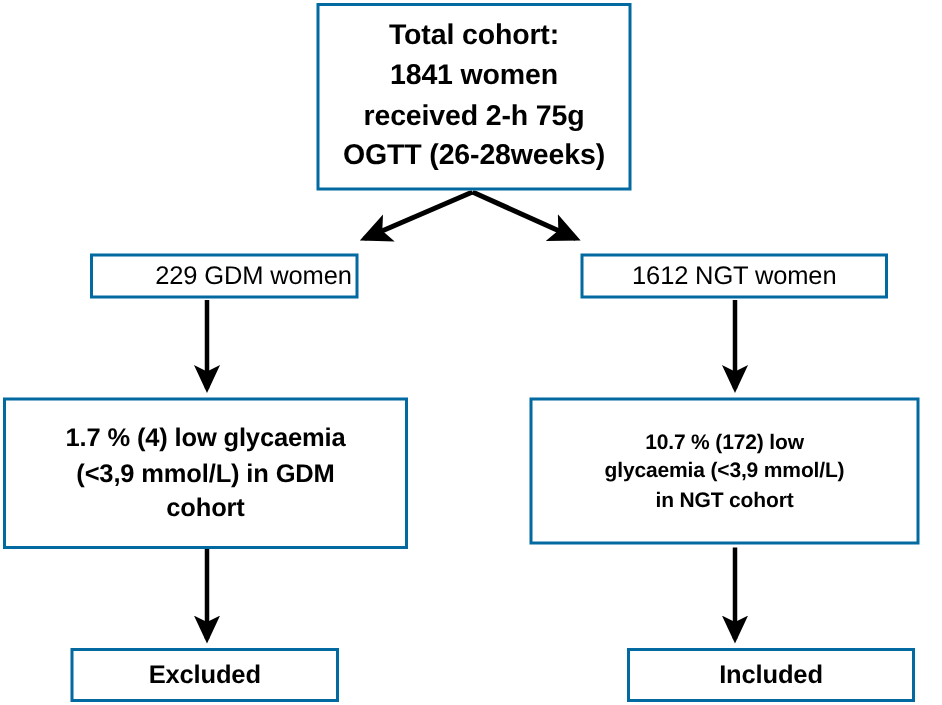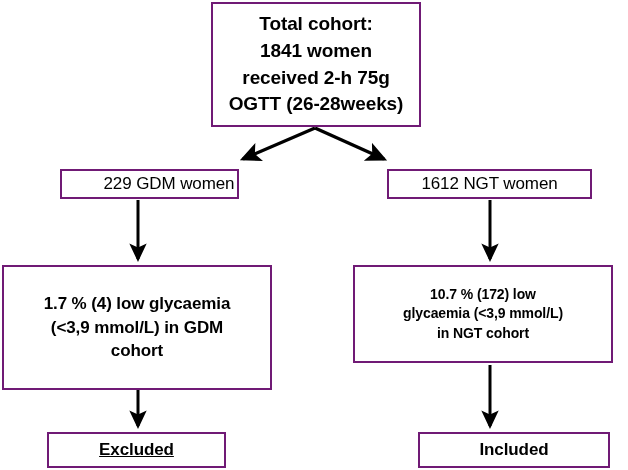--- a/index.html
+++ b/index.html
@@ -12,21 +12,21 @@
     width: 628px;
     height: 470px;
     background: #ffffff;
     overflow: hidden;
     font-family: "Liberation Sans", sans-serif;
     color: #000000;
   }
   .node {
     position: absolute;
     box-sizing: border-box;
-    border: 2px solid #701a75;
+    border: 2px solid #0369a1;
     background: #ffffff;
     display: flex;
     align-items: center;
     justify-content: center;
     text-align: center;
   }
   .node .txt {
     display: block;
     width: 100%;
     white-space: pre-line;
@@ -43,31 +43,31 @@
     left: 60px; top: 169px; width: 179px; height: 30px;
   }
   #node-gdm .txt { font-size: 17px; font-weight: normal; padding-left: 39px; }
 
   #node-ngt {
     left: 387px; top: 169px; width: 205px; height: 30px; text-align: center;
   }
   #node-ngt .txt { font-size: 17px; font-weight: normal; }
 
   #node-gdm-low {
-    left: 2px; top: 265px; width: 270px; height: 125px;
+    left: 2px; top: 265px; width: 270px; height: 101px;
   }
   #node-gdm-low .txt { font-size: 17px; font-weight: bold; line-height: 1.40; }
 
   #node-ngt-low {
     left: 353px; top: 265px; width: 260px; height: 98px;
   }
   #node-ngt-low .txt { font-size: 14px; font-weight: bold; line-height: 1.40; }
 
   #node-excluded {
-    left: 47px; top: 432px; width: 179px; height: 36px; text-decoration: underline;
+    left: 47px; top: 432px; width: 179px; height: 36px;
   }
   #node-excluded .txt { font-size: 17px; font-weight: bold; }
 
   #node-included {
     left: 418px; top: 432px; width: 192px; height: 36px;
   }
   #node-included .txt { font-size: 17px; font-weight: bold; }
 
   
   #connectors {

